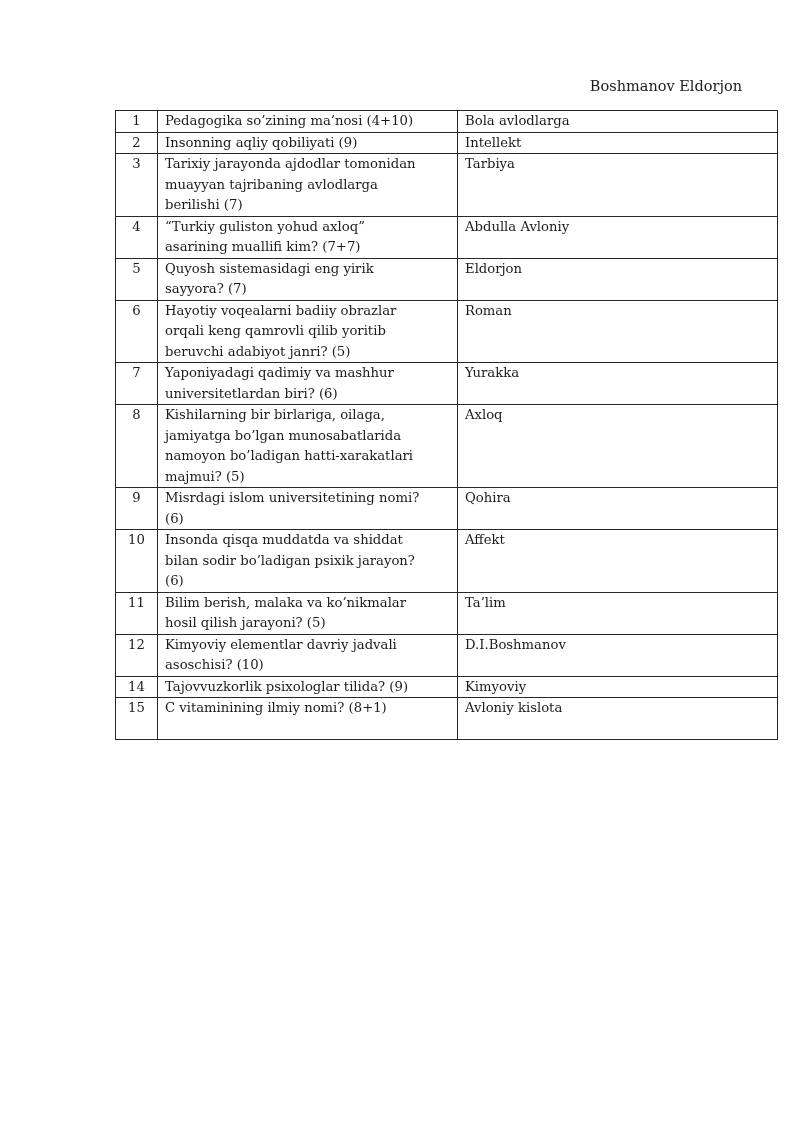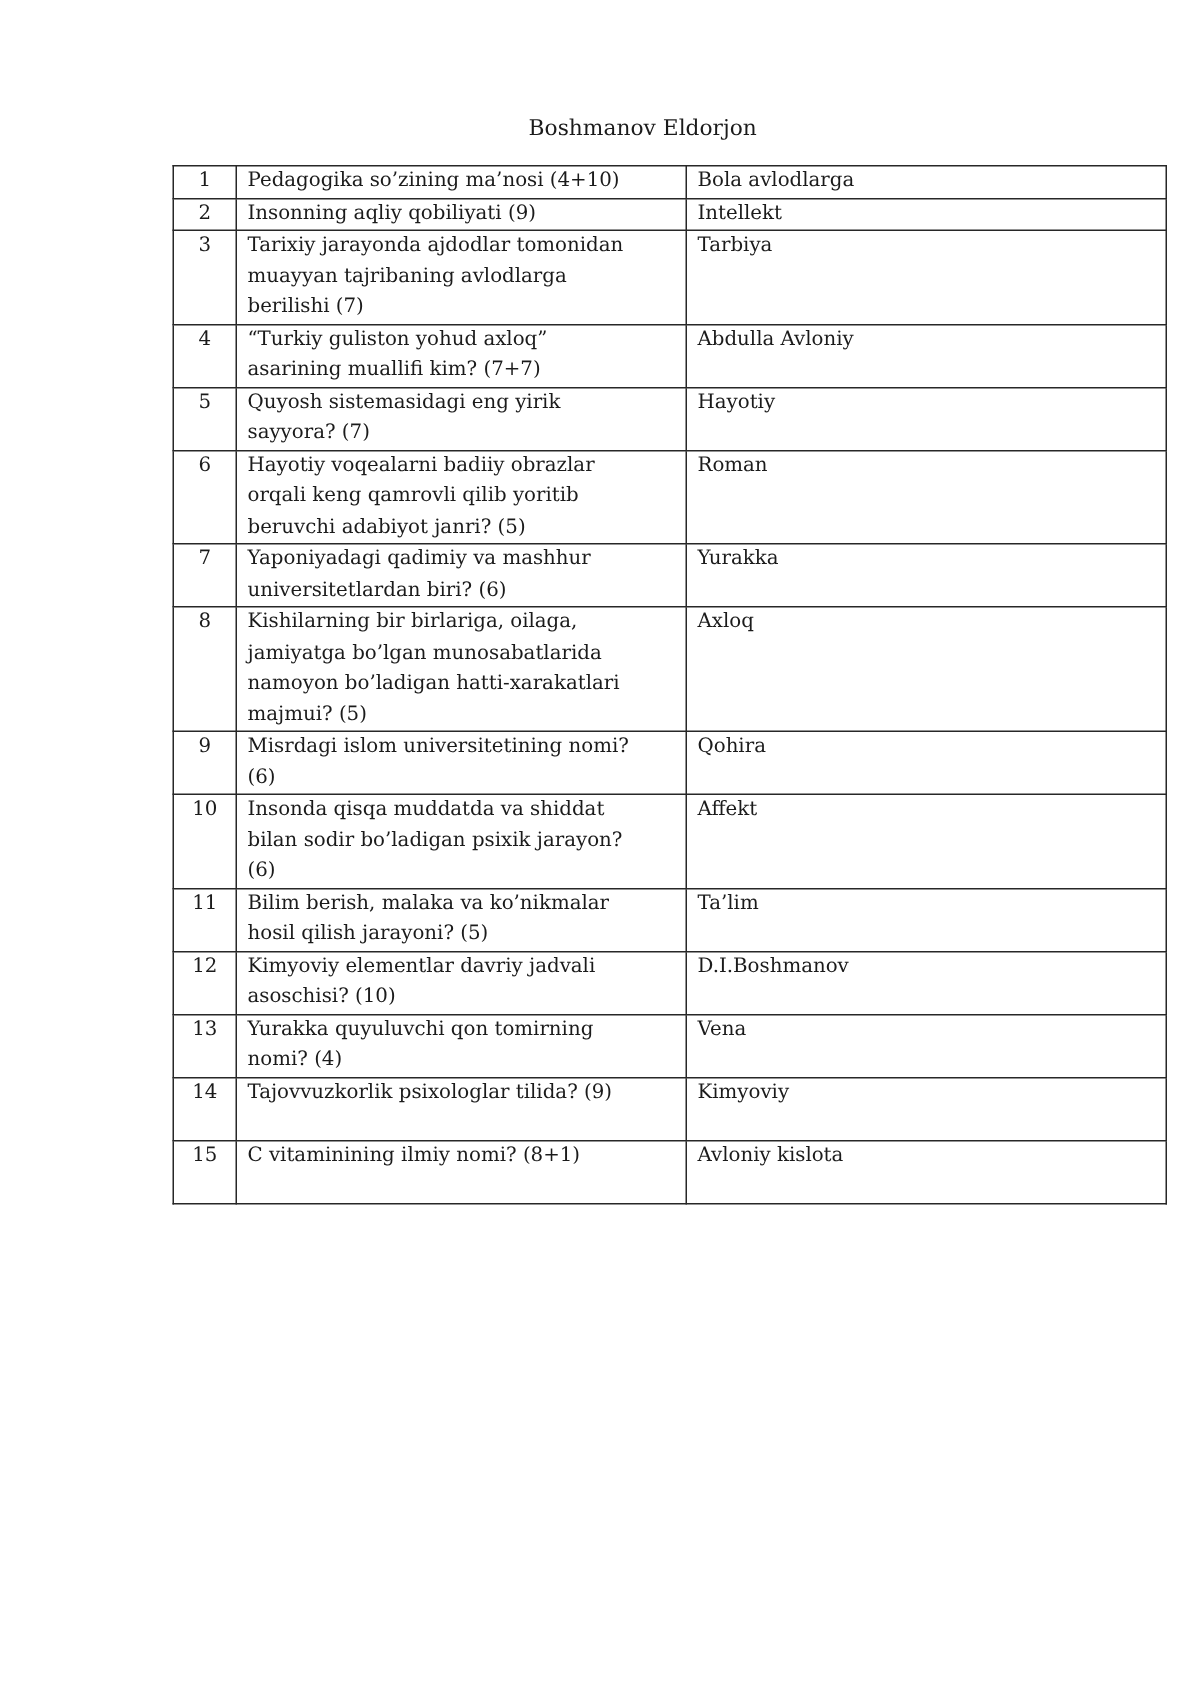--- a/index.html
+++ b/index.html
@@ -10,21 +10,21 @@
   body {
     width: 800px;
     height: 1131px;
     font-family: "DejaVu Serif", serif;
     color: #1b1b1b;
     -webkit-font-smoothing: antialiased;
   }
   .doc-title {
     margin: 78px 0 0 115px;
     width: 627px;
-    text-align: center;
+    text-align: right;
     font-size: 14.5px;
     line-height: 17px;
   }
   table.quiz-table {
     border-collapse: collapse;
     table-layout: fixed;
     width: 627px;
     margin: 15px 0 0 115px;
   }
   td {
@@ -74,21 +74,21 @@
         <tr>
           <td class="cell-num">4</td>
           <td class="cell-q">“Turkiy guliston yohud axloq”
 asarining muallifi kim? (7+7)</td>
           <td class="cell-a">Abdulla Avloniy</td>
         </tr>
         <tr>
           <td class="cell-num">5</td>
           <td class="cell-q">Quyosh sistemasidagi eng yirik
 sayyora? (7)</td>
-          <td class="cell-a">Hayotiy</td>
+          <td class="cell-a">Eldorjon</td>
         </tr>
         <tr>
           <td class="cell-num">6</td>
           <td class="cell-q">Hayotiy voqealarni badiiy obrazlar
 orqali keng qamrovli qilib yoritib
 beruvchi adabiyot janri? (5)</td>
           <td class="cell-a">Roman</td>
         </tr>
         <tr>
           <td class="cell-num">7</td>
@@ -123,26 +123,20 @@
 hosil qilish jarayoni? (5)</td>
           <td class="cell-a">Ta’lim</td>
         </tr>
         <tr>
           <td class="cell-num">12</td>
           <td class="cell-q">Kimyoviy elementlar davriy jadvali
 asoschisi? (10)</td>
           <td class="cell-a">D.I.Boshmanov</td>
         </tr>
         <tr>
-          <td class="cell-num">13</td>
-          <td class="cell-q">Yurakka quyuluvchi qon tomirning
-nomi? (4)</td>
-          <td class="cell-a">Vena</td>
-        </tr>
-        <tr>
           <td class="cell-num">14</td>
           <td class="cell-q">Tajovvuzkorlik psixologlar tilida? (9)</td>
           <td class="cell-a">Kimyoviy</td>
         </tr>
         <tr>
           <td class="cell-num">15</td>
           <td class="cell-q">C vitaminining ilmiy nomi? (8+1)</td>
           <td class="cell-a">Avloniy kislota</td>
         </tr>
       </tbody>

